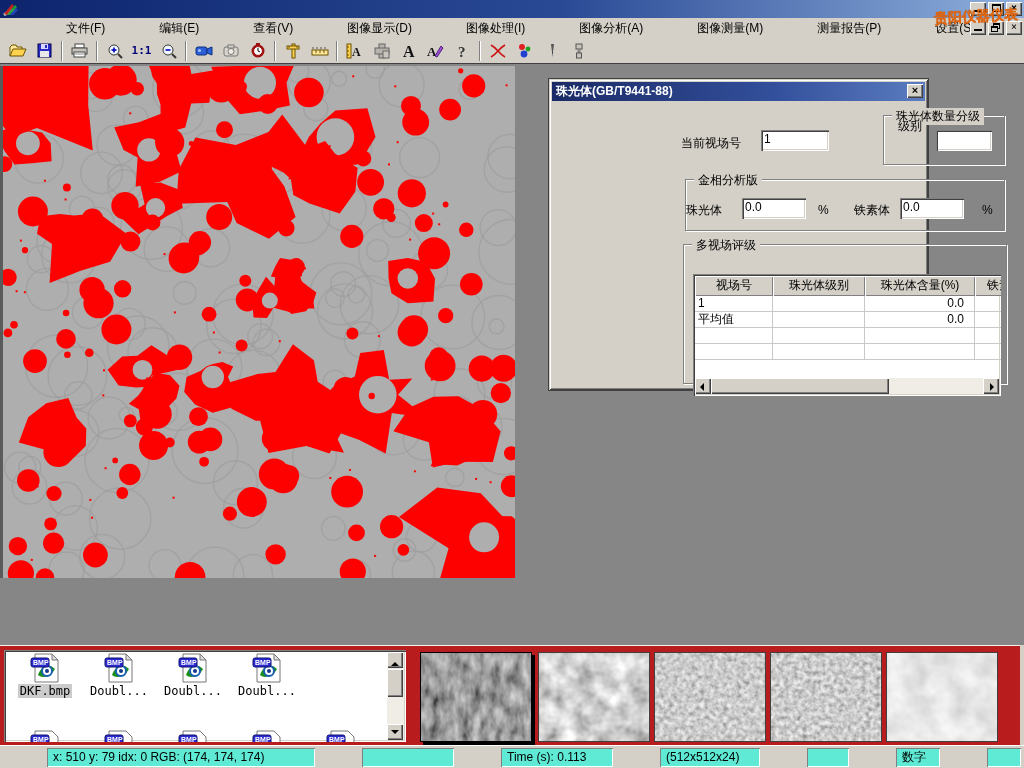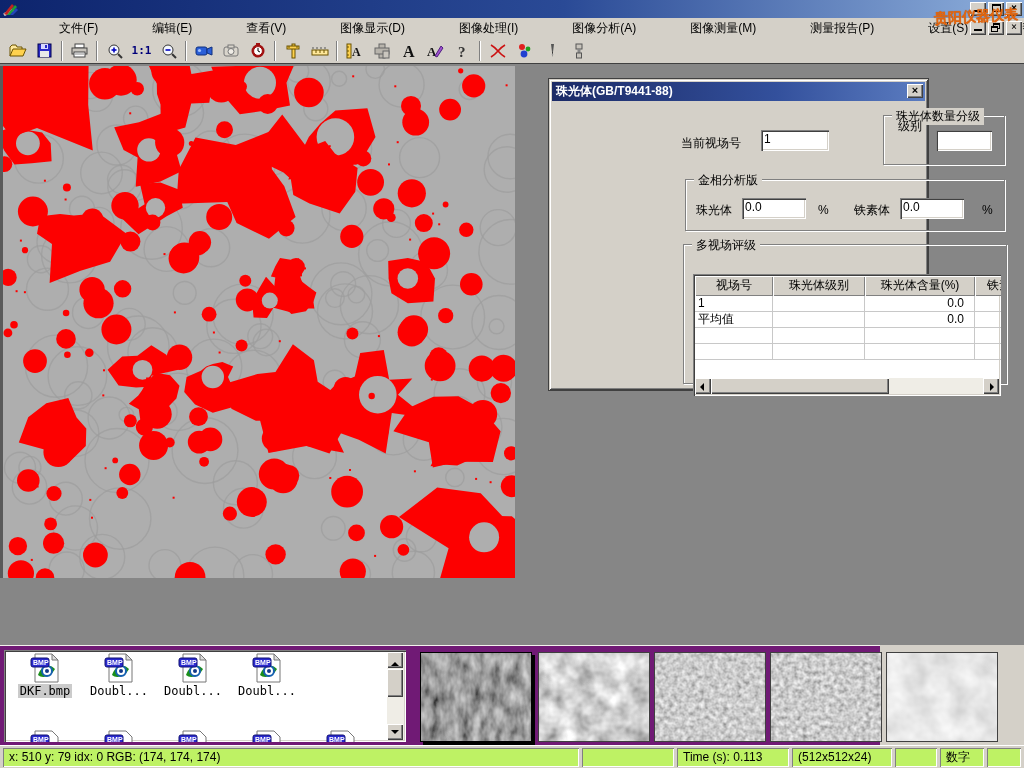--- a/index.html
+++ b/index.html
@@ -22,21 +22,21 @@
   .restore-g { position:relative; display:block; width:10px; height:9px; margin:2px auto 0; }
   .restore-g i { position:absolute; border:1px solid #000; border-top:2px solid #000; width:7px; height:6px; }
   .restore-g i:first-child { left:2px; top:0; }
   .restore-g i:last-child { left:0; top:3px; background:#d4d0c8; }
 
   .watermark { position:absolute; right:6px; top:8px; color:#e4660e; font-weight:bold;
     font-size:14px; transform:rotate(-3deg); z-index:60; text-shadow:0 0 1px #b14d07; white-space:nowrap; }
 
   
   .menubar { position:absolute; left:0; top:18px; width:1024px; height:20px; background:#d4d0c8;
-    display:flex; align-items:center; padding-left:4px;gap:40px; }
+    display:flex; align-items:center; padding-left:11px;gap:40px; }
   .menu-item { padding:2px 7px; white-space:nowrap; color:#000; }
   .mdi-btns { position:absolute; right:2px; top:3px; display:flex; gap:2px; }
 
   
   .toolbar { position:absolute; left:0; top:38px; width:1024px; height:26px; background:#d4d0c8;
     border-bottom:1px solid #404040; display:flex; align-items:center; padding-left:4px; }
   .tbtn { width:27px; height:24px; display:flex; align-items:center; justify-content:center; }
   .tsep { width:2px; height:20px; margin:0 3px;
     box-shadow: inset 1px 0 0 #808080, inset -1px 0 0 #ffffff; }
   .tbtn svg { display:block; }
@@ -87,21 +87,21 @@
     box-shadow: inset 1px 1px 0 #ffffff, inset -1px -1px 0 #404040, inset -2px -2px 0 #808080; }
   .sarrow::after { content:""; position:absolute; top:5px; border-top:4px solid transparent; border-bottom:4px solid transparent; }
   .sarrow.left::after { left:5px; border-right:4px solid #000; }
   .sarrow.right::after { right:5px; border-left:4px solid #000; }
   .sarrow.up::after { content:""; position:absolute; left:4px; top:6px; border-left:4px solid transparent; border-right:4px solid transparent; border-bottom:4px solid #000; }
   .sarrow.down::after { content:""; position:absolute; left:4px; top:6px; border-left:4px solid transparent; border-right:4px solid transparent; border-top:4px solid #000; }
   .sthumb { width:178px; height:16px; background:#d4d0c8; flex:none;
     box-shadow: inset 1px 1px 0 #ffffff, inset -1px -1px 0 #404040, inset -2px -2px 0 #808080; }
 
   
-  .bottom { position:absolute; left:0; top:645px; width:880px; height:100px; background:#701a75;
+  .bottom { position:absolute; left:0; top:645px; width:1020px; height:100px; background:#b91c1c;
     border-top:1px solid #f4f2ee; }
   .filelist { position:absolute; left:4px; top:4px; width:402px; height:92px; background:#fff;
     box-shadow: inset 1px 1px 0 #808080, inset 2px 2px 0 #404040, inset -1px -1px 0 #ffffff, inset -2px -2px 0 #d4d0c8;
     overflow:hidden; }
   .file-row { position:absolute; left:4px; display:flex; }
   .file-item { width:74px; display:flex; flex-direction:column; align-items:center; }
   .fname { font-family:"DejaVu Sans Mono","Liberation Mono",monospace; font-size:12px; margin-top:1px;
     padding:0 2px; white-space:nowrap; }
   .fname.sel { background:#cbcbcb; }
   .vscroll { position:absolute; right:2px; top:2px; width:17px; height:88px; background:#efede6; }
@@ -109,22 +109,22 @@
   .vthumb { position:absolute; left:0; top:17px; width:16px; height:28px; background:#d4d0c8;
     box-shadow: inset 1px 1px 0 #ffffff, inset -1px -1px 0 #404040, inset -2px -2px 0 #808080; }
 
   .thumb { position:absolute; top:6px; width:112px; height:90px; border:1px solid #404040; background:#888; }
   .thumb.sel { border:1px solid #000; box-shadow:3px 3px 0 #000; }
   .thumb svg { display:block; }
 
   
   .statusbar { position:absolute; left:0; top:745px; width:1024px; height:23px; background:#d4d0c8;
     border-top:1px solid #ffffff; display:flex; align-items:center; gap:3px; padding:0 3px; }
-  .spanel { height:19px; line-height:18px; padding:0 6px; background:#bef264;
-    box-shadow: inset 1px 1px 0 #808080, inset -1px -1px 0 #ffffff; white-space:nowrap; overflow:hidden; }
+  .spanel { height:19px; line-height:18px; padding:0 6px; background:#5eead4;
+    box-shadow: inset 1px 1px 0 #808080, inset -1px -1px 0 #ffffff; white-space:nowrap; overflow:hidden;margin-left:44px; }
 </style>
 </head>
 <body>
 
 <div id="app">
 
   <div class="titlebar">
     <svg width="16" height="14" viewBox="0 0 16 14">
       <rect x="1" y="9" width="11" height="3" rx="1" fill="#cfcfcf" transform="rotate(-28 6 10)"></rect>
       <path d="M2 12 L10 2 L12 4 L5 13 Z" fill="#c22323"></path>
@@ -681,21 +681,21 @@
     <div class="field" style="left:212px; top:51px; width:68px; height:21px;">1</div>
 
     <div class="group" style="left:334px; top:36px; width:122px; height:50px;">
       <span class="glabel">珠光体数量分级</span>
       <span class="dlabel" style="left:14px; top:2px;">级别</span>
       <div class="field" style="left:52px; top:14px; width:56px; height:21px;"></div>
     </div>
 
     <div class="group" style="left:136px; top:100px; width:320px; height:52px;">
       <span class="glabel">金相分析版</span>
-      <span class="dlabel" style="left:10px; top:22px;">珠光体</span>
+      <span class="dlabel" style="left:0; top:22px;">珠光体</span>
       <div class="field" style="left:56px; top:18px; width:64px; height:21px;">0.0</div>
       <span class="dlabel" style="left:132px; top:23px;">%</span>
       <span class="dlabel" style="left:168px; top:22px;">铁素体</span>
       <div class="field" style="left:214px; top:18px; width:64px; height:21px;">0.0</div>
       <span class="dlabel" style="left:296px; top:23px;">%</span>
     </div>
 
     <div class="group" style="left:134px; top:165px; width:324px; height:140px;">
       <span class="glabel">多视场评级</span>
     </div>

